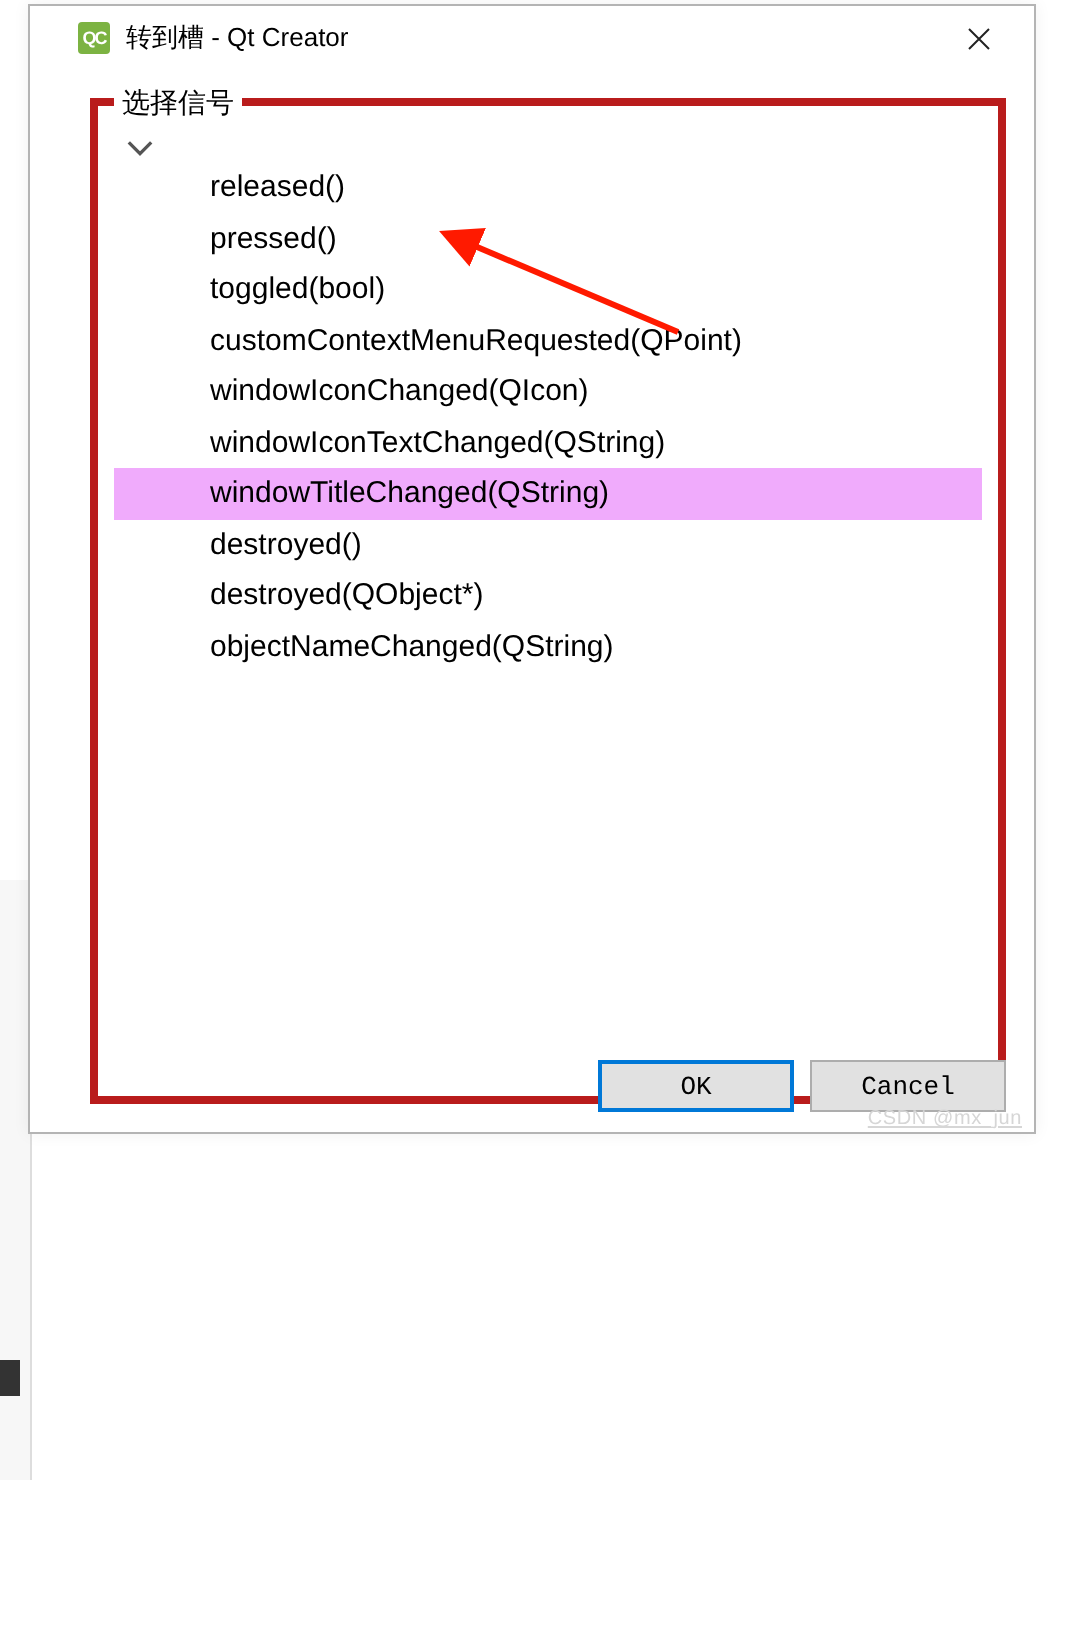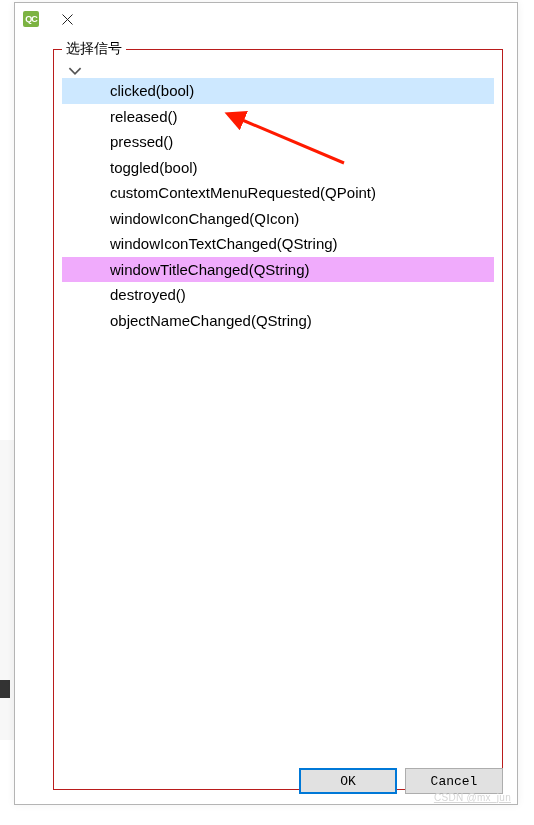--- a/index.html
+++ b/index.html
@@ -32,26 +32,27 @@
       left: 0;
       width: 10px;
       height: 18px;
       background: #333;
     }
     .window {
       position: absolute;
       left: 14px;
       top: 2px;
       width: 504px;
-      height: 803px;
+      height: 565px;
       background: #fff;
       border: 1px solid #b4b4b4;
       display: flex;
       flex-direction: column;
       box-shadow: 0 0 8px rgba(0,0,0,0.06);
+      padding-left: 16px;
     }
     .titlebar {
       display: flex;
       align-items: center;
       height: 32px;
       padding: 0 8px;
       gap: 8px;
     }
     .app-icon {
       width: 16px;
@@ -84,26 +85,25 @@
       height: 11px;
     }
     .body {
       flex: 1;
       padding: 14px 14px 14px 14px;
       display: flex;
       flex-direction: column;
     }
     .groupbox {
       flex: 1;
-      border: 1px solid #b91c1c;
+      border: 4px solid #b91c1c;
       position: relative;
       padding: 8px;
       display: flex;
       flex-direction: column;
-      margin-left: 24px;
     }
     .groupbox-title {
       position: absolute;
       top: -10px;
       left: 8px;
       background: #fff;
       padding: 0 4px;
       font-size: 14px;
       color: #000;
     }
@@ -173,46 +173,47 @@
   </style>
 </head>
 <body>
 
 <div class="bg-clutter"></div>
 
 <div class="window">
 
   <div class="titlebar">
     <div class="app-icon">QC</div>
+    <div class="title-text">转到槽 - Qt Creator</div>
     <div class="close-btn">
       <svg viewBox="0 0 11 11">
         <path d="M0.5 0.5 L10.5 10.5 M10.5 0.5 L0.5 10.5" stroke="#222" stroke-width="1"></path>
       </svg>
     </div>
   </div>
 
   <div class="body">
     <div class="groupbox">
       <span class="groupbox-title">选择信号</span>
 
       <div class="tree" id="tree">
           <div class="tree-parent">
             <svg viewBox="0 0 10 10" class="chevron">
               <path d="M1 3 L5 7 L9 3" stroke="#555" stroke-width="1.2" fill="none"></path>
             </svg>
           </div>
-          <div class="tree-item selected">clicked(bool)</div>
           <div class="tree-item">released()</div>
           <div class="tree-item">pressed()</div>
           <div class="tree-item">toggled(bool)</div>
           <div class="tree-item">customContextMenuRequested(QPoint)</div>
           <div class="tree-item">windowIconChanged(QIcon)</div>
           <div class="tree-item">windowIconTextChanged(QString)</div>
           <div class="tree-item soft-sel">windowTitleChanged(QString)</div>
           <div class="tree-item">destroyed()</div>
+          <div class="tree-item">destroyed(QObject*)</div>
           <div class="tree-item">objectNameChanged(QString)</div>
         </div>
 
       <svg class="arrow-overlay" style="left:170px; top:55px;" width="130" height="70">
         <defs>
           <marker id="arr" viewBox="0 0 10 10" refX="2" refY="5" markerWidth="7" markerHeight="7" orient="auto-start-reverse">
             <path d="M 0 0 L 10 5 L 0 10 z" fill="#ff1a00"></path>
           </marker>
         </defs>
         <line x1="120" y1="58" x2="16" y2="14" stroke="#ff1a00" stroke-width="3" marker-end="url(#arr)"></line>

